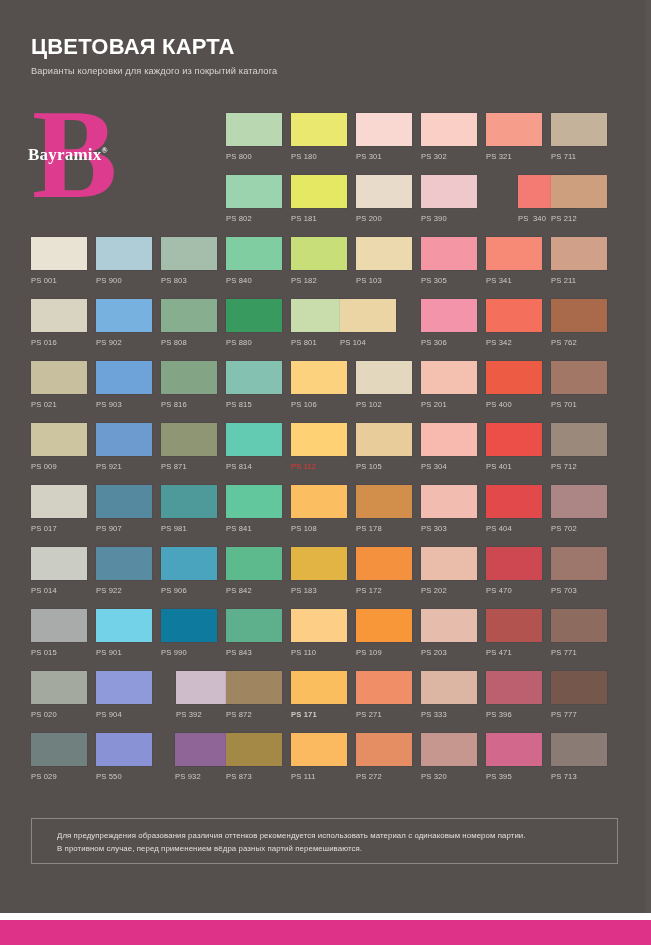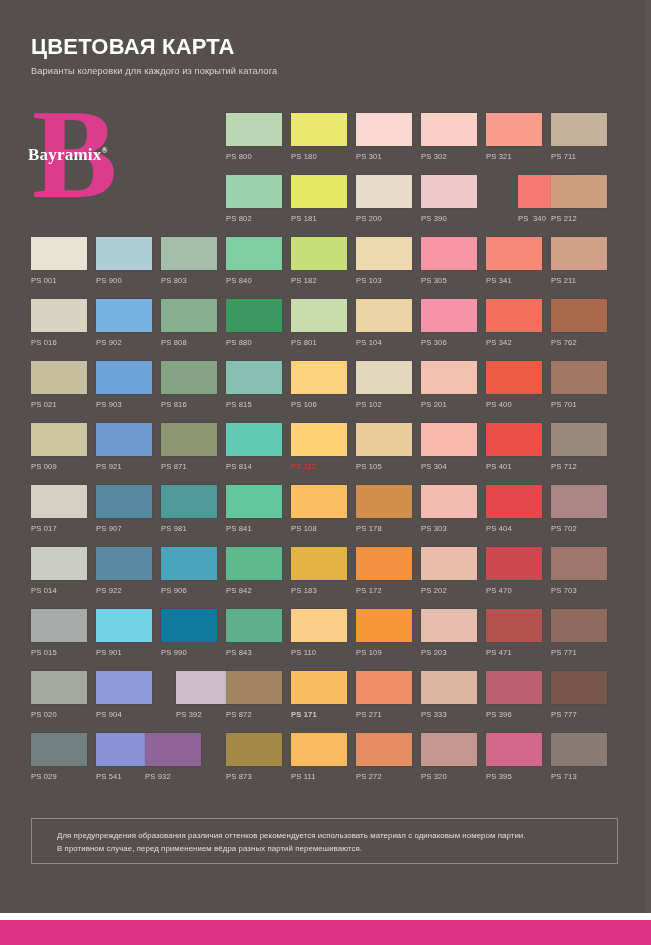--- a/index.html
+++ b/index.html
@@ -211,21 +211,21 @@
         <div class="lbl">PS 808</div>
       </div>
       <div class="cell" style="left: 226px; top: 299px;">
         <div class="sw" style="background: rgb(56, 154, 95);"></div>
         <div class="lbl">PS 880</div>
       </div>
       <div class="cell" style="left: 291px; top: 299px;">
         <div class="sw" style="background: rgb(201, 220, 171);"></div>
         <div class="lbl">PS 801</div>
       </div>
-      <div class="cell" style="left: 356px; top: 299px;">
+      <div class="cell" style="left: 340px; top: 299px;">
         <div class="sw" style="background: rgb(236, 213, 164);"></div>
         <div class="lbl">PS 104</div>
       </div>
       <div class="cell" style="left: 421px; top: 299px;">
         <div class="sw" style="background: rgb(244, 148, 171);"></div>
         <div class="lbl">PS 306</div>
       </div>
       <div class="cell" style="left: 486px; top: 299px;">
         <div class="sw" style="background: rgb(244, 112, 92);"></div>
         <div class="lbl">PS 342</div>
@@ -449,23 +449,23 @@
       <div class="cell" style="left: 551px; top: 671px;">
         <div class="sw" style="background: rgb(117, 88, 75);"></div>
         <div class="lbl">PS 777</div>
       </div>
       <div class="cell" style="left: 31px; top: 733px;">
         <div class="sw" style="background: rgb(111, 128, 126);"></div>
         <div class="lbl">PS 029</div>
       </div>
       <div class="cell" style="left: 96px; top: 733px;">
         <div class="sw" style="background: rgb(137, 146, 212);"></div>
-        <div class="lbl">PS 541</div>
-      </div>
-      <div class="cell" style="left: 145px; top: 733px;">
+        <div class="lbl">PS 550</div>
+      </div>
+      <div class="cell" style="left: 175px; top: 733px;">
         <div class="sw" style="background: rgb(143, 100, 151);"></div>
         <div class="lbl">PS 932</div>
       </div>
       <div class="cell" style="left: 226px; top: 733px;">
         <div class="sw" style="background: rgb(163, 136, 70);"></div>
         <div class="lbl">PS 873</div>
       </div>
       <div class="cell" style="left: 291px; top: 733px;">
         <div class="sw" style="background: rgb(251, 186, 96);"></div>
         <div class="lbl">PS 111</div>

